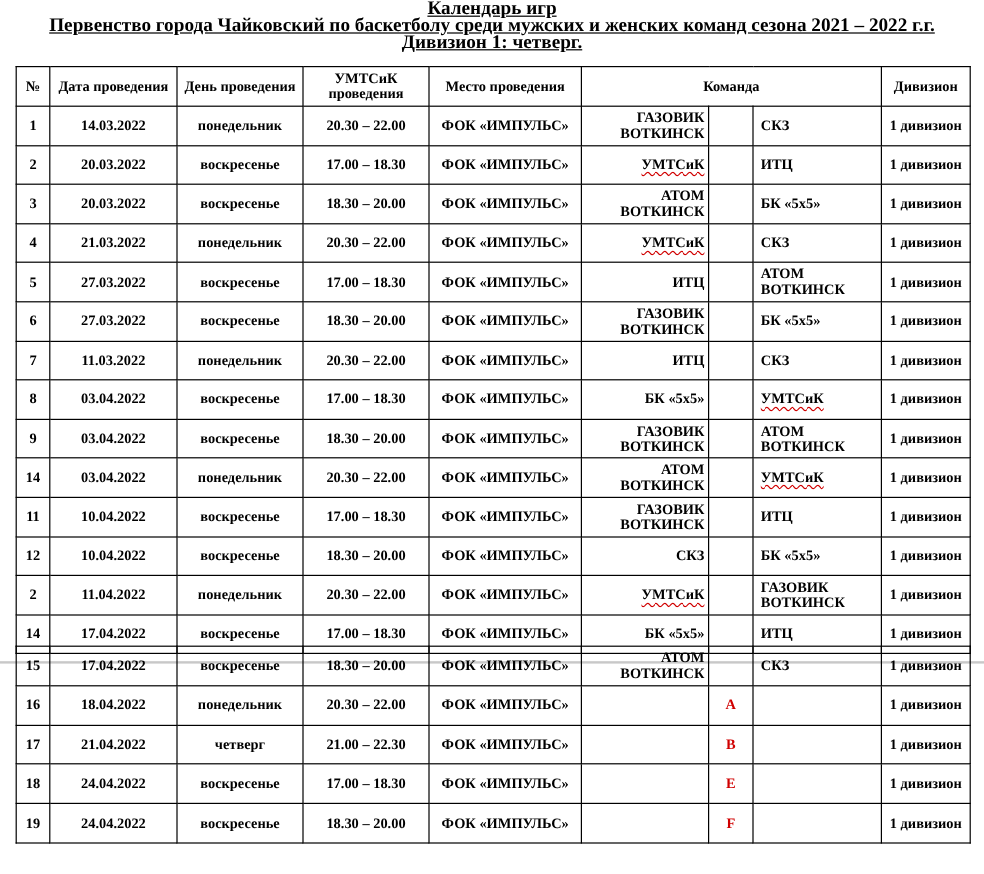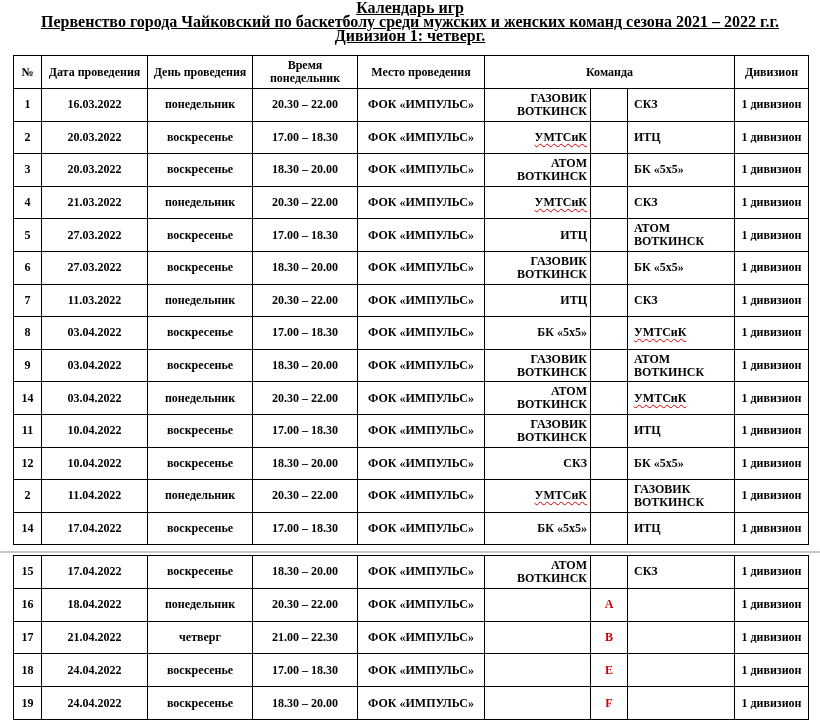--- a/index.html
+++ b/index.html
@@ -7,21 +7,21 @@
          font-family:"Liberation Serif", "DejaVu Serif", serif; color:#000; }
   .title-block { position:absolute; left:0; top:1px; width:820px; text-align:center;
                  font-weight:bold; font-size:16px; line-height:14px; }
   .title-block div { text-decoration:underline; }
   table { position:absolute; left:13px; border-collapse:collapse; table-layout:fixed;
           font-weight:bold; font-size:12px; }
   td, th { border:1.5px solid #000; padding:0 3px; text-align:center; vertical-align:middle;
            line-height:13px; overflow:hidden; }
   th { font-weight:bold; }
   #t1 { top:55px; }
-  #t2 { top:555px; }
+  #t2 { top:538px; }
   #t1 tr.hdr { height:33px; }
   #t1 tr.row { height:32.6px; }
   #t2 tr.row { height:32.8px; }
   td.team1 { text-align:right; }
   td.team2 { text-align:left; padding-left:6px; }
   td.mid { color:#d00000; }
   .squiggle { text-decoration:underline wavy #d00000; text-decoration-thickness:1px; text-underline-offset:2px; }
   .page-break { position:absolute; left:0; top:551px; width:820px; height:2px; background:#c8c8c8; }
 </style>
 </head>
@@ -43,30 +43,30 @@
       <col style="width:106px">
       <col style="width:37px">
       <col style="width:107px">
       <col style="width:74px">
   </colgroup>
   <thead>
     <tr class="hdr">
       <th>№</th>
       <th>Дата проведения</th>
       <th>День проведения</th>
-      <th>Время понедельник</th>
+      <th>УМТСиК проведения</th>
       <th>Место проведения</th>
       <th colspan="3">Команда</th>
       <th>Дивизион</th>
     </tr>
   </thead>
   <tbody id="tb1">
       <tr class="row">
         <td><span>1</span></td>
-        <td><span>16.03.2022</span></td>
+        <td><span>14.03.2022</span></td>
         <td><span>понедельник</span></td>
         <td><span>20.30 – 22.00</span></td>
         <td><span>ФОК «ИМПУЛЬС»</span></td>
         <td class="team1"><span>ГАЗОВИК ВОТКИНСК</span></td>
         <td class="mid"><span></span></td>
         <td class="team2"><span>СКЗ</span></td>
         <td><span>1 дивизион</span></td>
       </tr>
       <tr class="row">
         <td><span>2</span></td>

